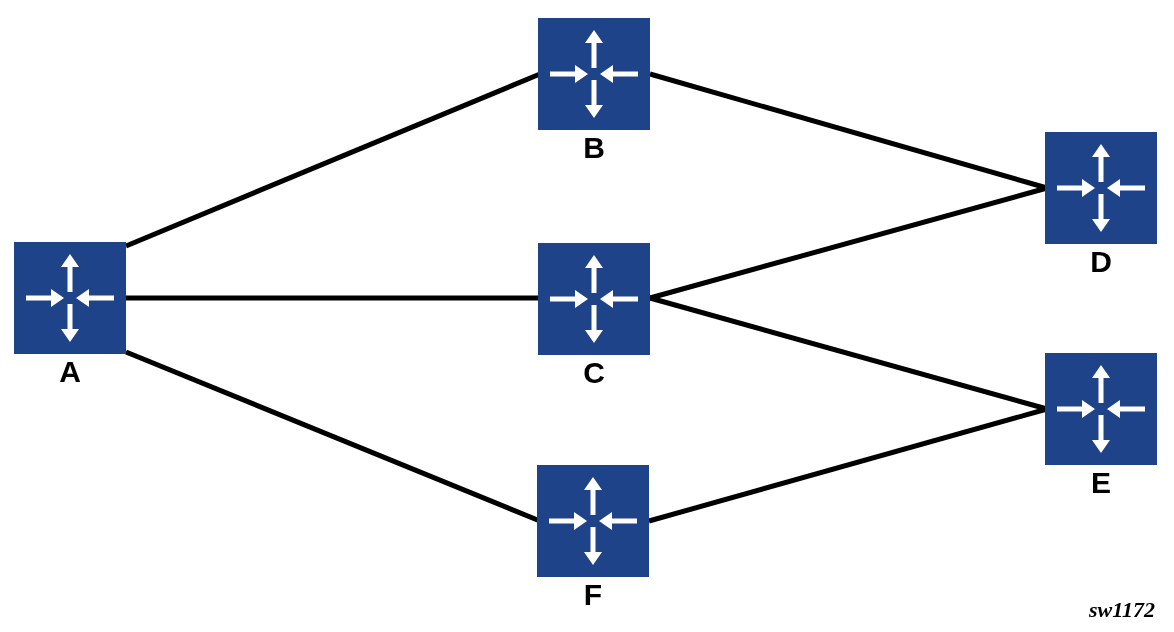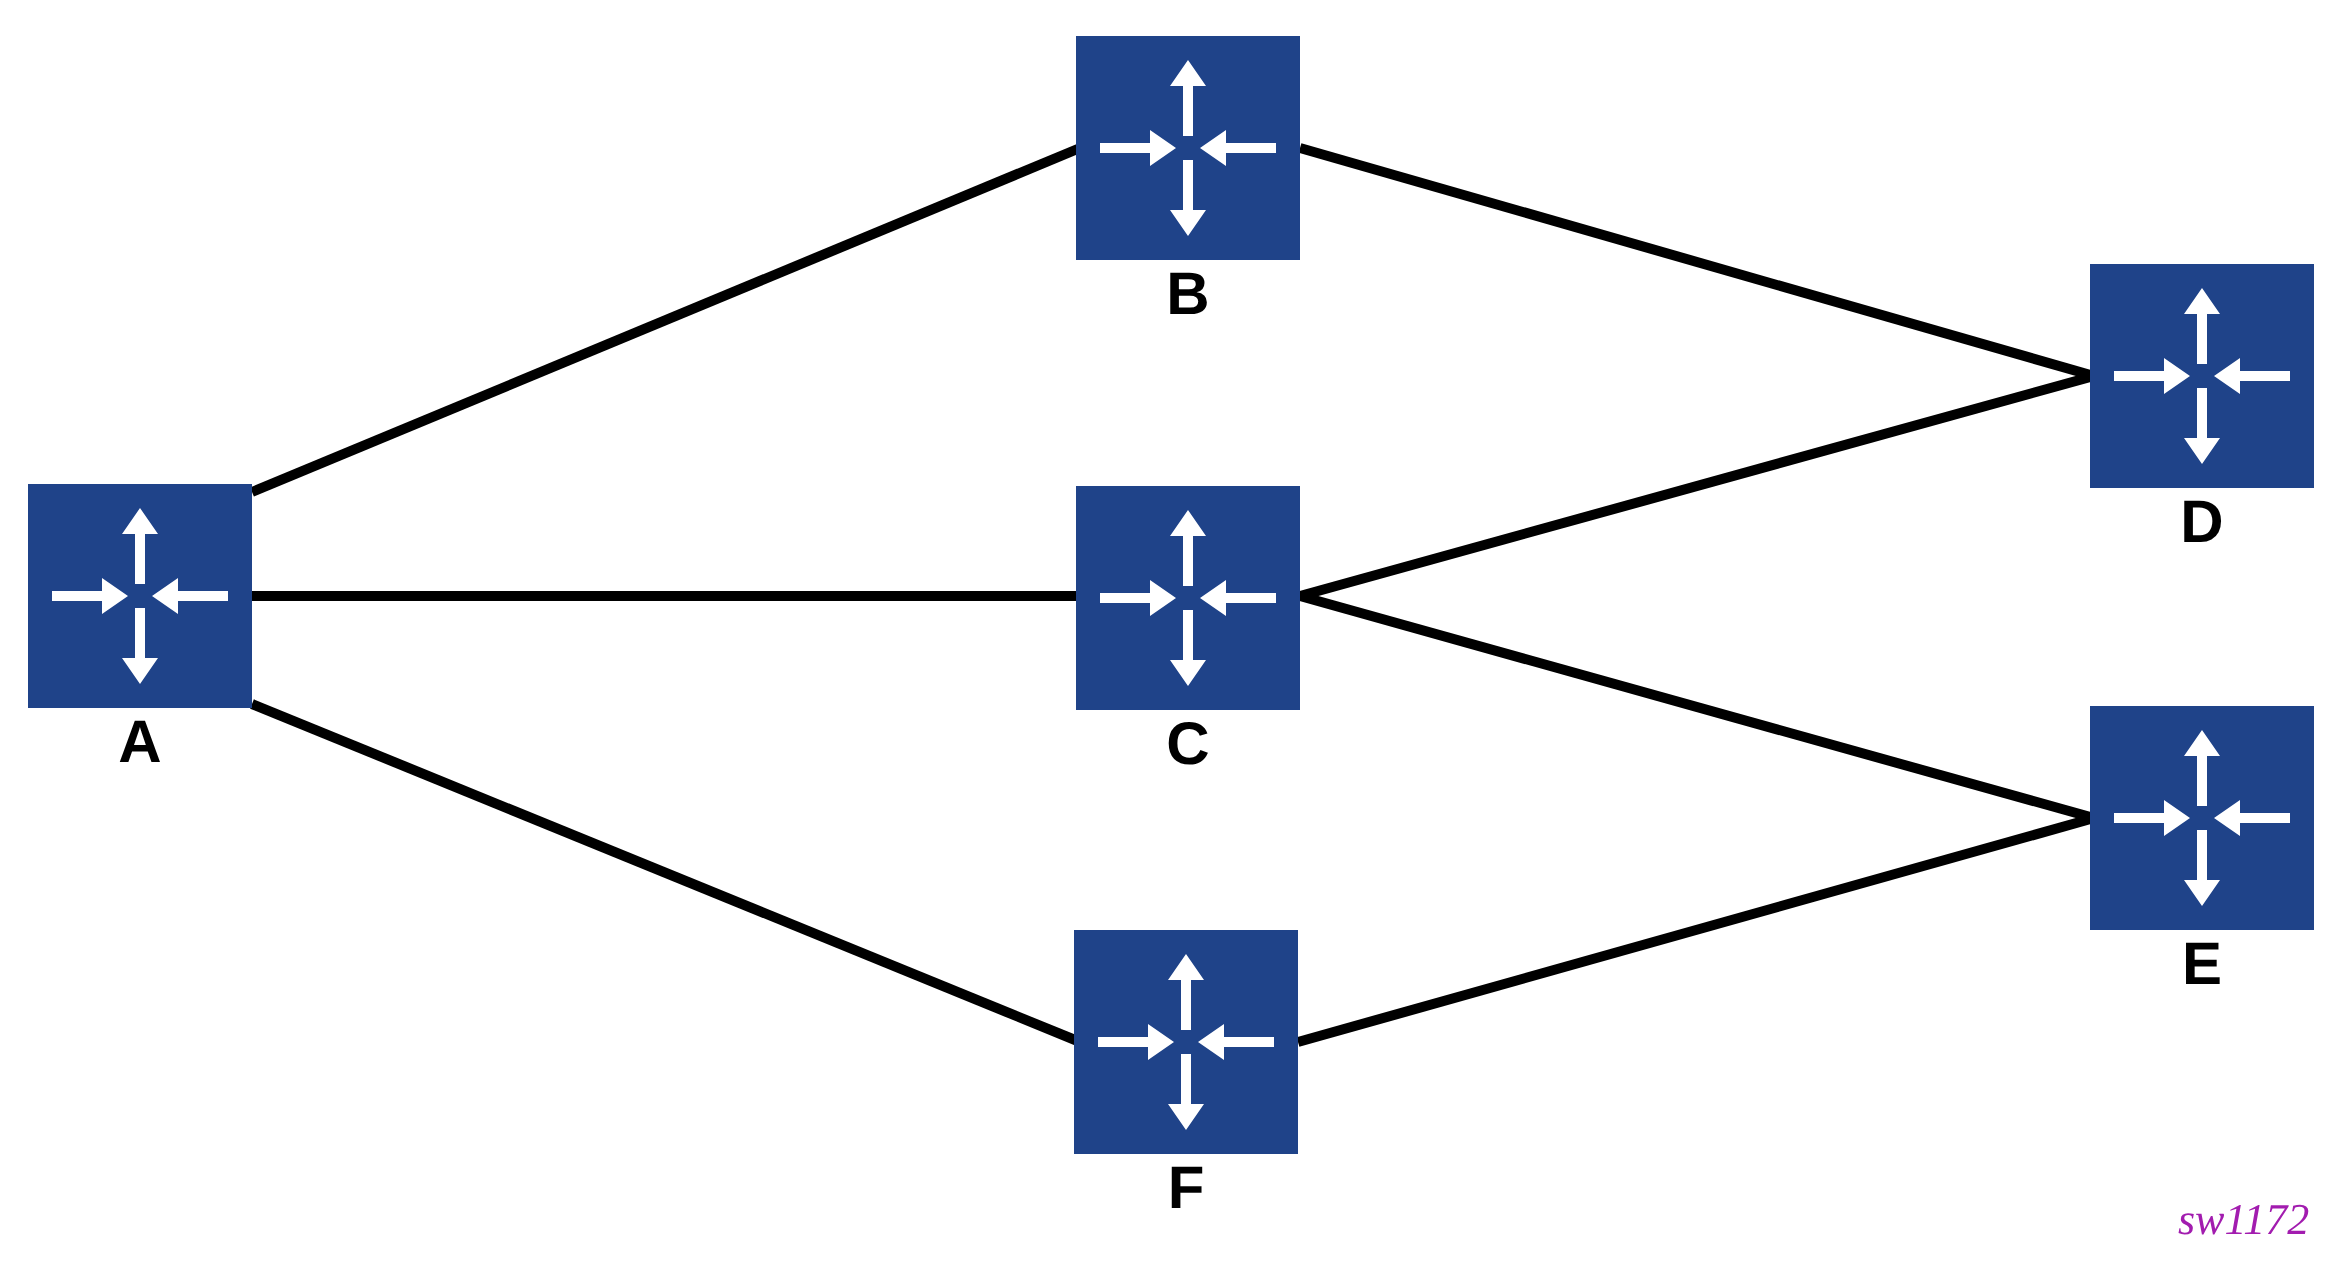--- a/index.html
+++ b/index.html
@@ -53,23 +53,23 @@
     font-size: 30px;
     font-weight: bold;
     color: #000000;
     line-height: 34px;
     letter-spacing: 0px;
   }
   #watermark {
     position: absolute;
     font-family: "Liberation Serif", serif;
     font-style: italic;
-    font-weight: normal;
+    font-weight: bold;
     font-size: 22px;
-    color: #a21caf;
+    color: #000000;
     white-space: nowrap;
   }
 </style>
 </head>
 <body>
 
 <div id="canvas">
 
   <svg id="edge-layer" viewBox="0 0 1174 632" xmlns="http://www.w3.org/2000/svg">
       <line x1="126" y1="246" x2="540" y2="74" stroke="#000000" stroke-width="5" stroke-linecap="butt"></line>

